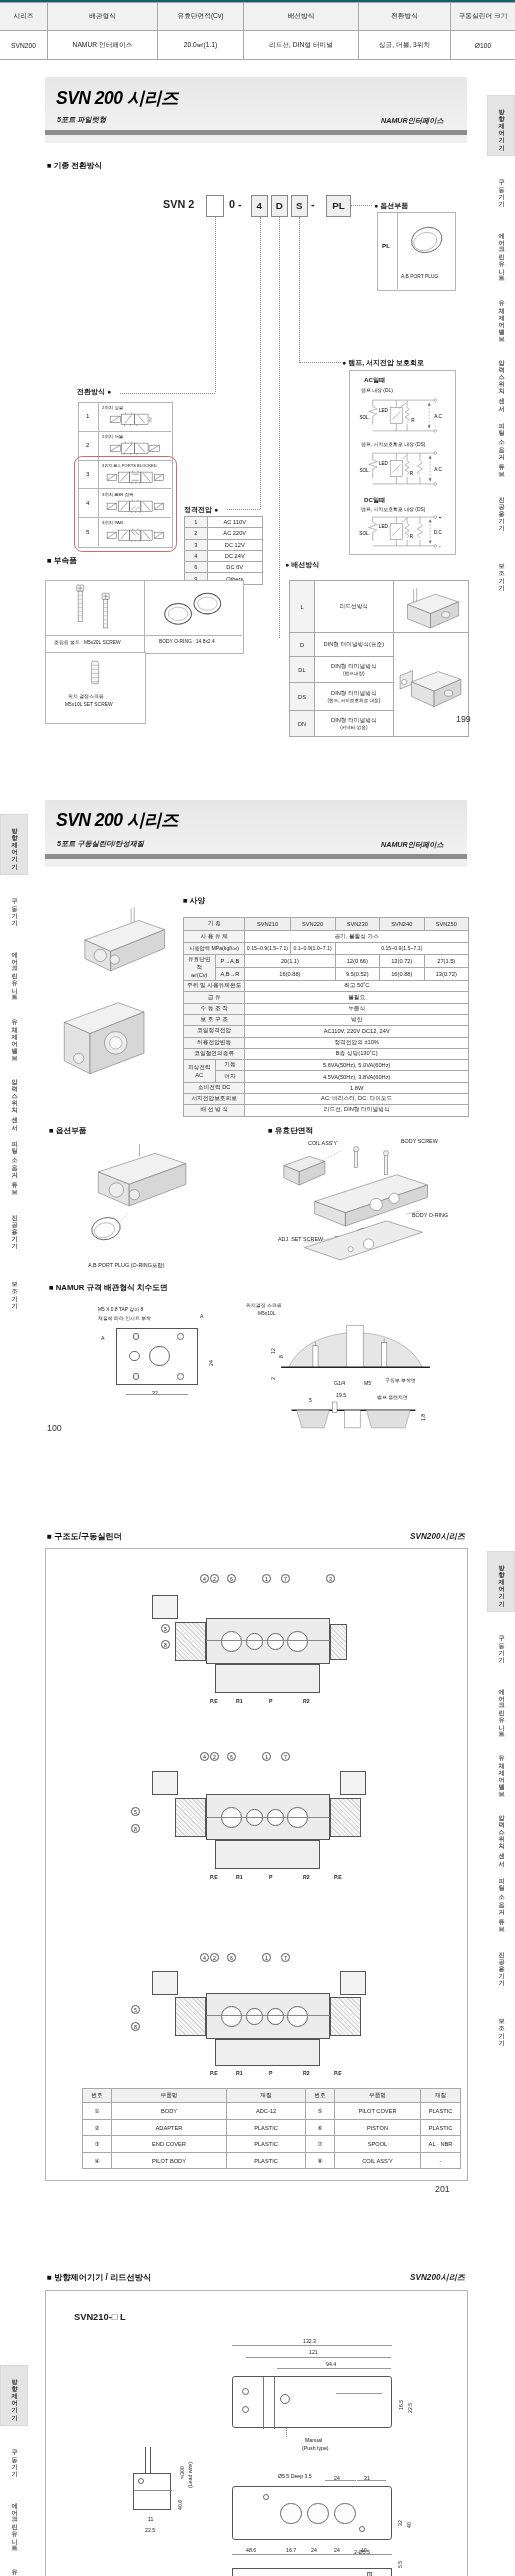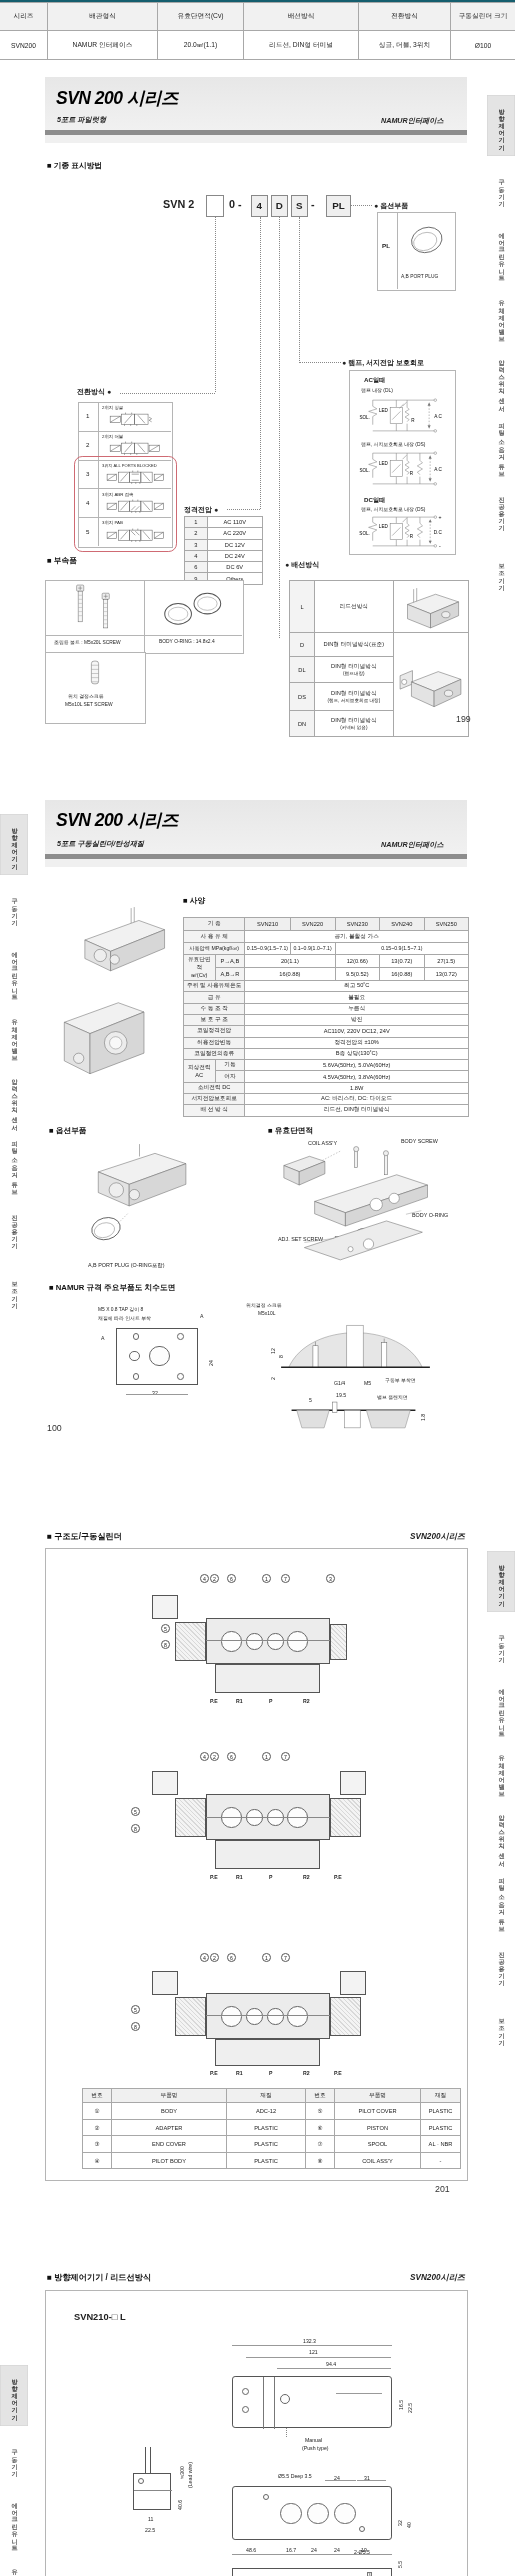--- a/index.html
+++ b/index.html
@@ -71,21 +71,21 @@
 </div>
 
 <div>
   <div class="hdr-band" style="left:45px;top:77px;width:422px;height:53px"></div>
   <div class="hdr-title" style="left:56px;top:86px">SVN 200 시리즈</div>
   <div class="hdr-sub" style="left:57px;top:115px">5포트 파일럿형</div>
   <div class="hdr-sub" style="left:381px;top:116px">NAMUR인터페이스</div>
   <div class="hdr-bar" style="left:45px;top:130px;width:422px;height:5.2px"></div>
   <div class="hdr-strip" style="left:45px;top:135px;width:422px;height:8.2px"></div>
 
-  <div class="sec" style="left:47px;top:161px">■ 기종 표시방법</div>
+  <div class="sec" style="left:47px;top:161px">■ 기종 전환방식</div>
 
   <div class="p" style="left:163px;top:198px;font-weight:bold;font-size:10.8px">SVN 2</div>
   <div class="codebox" style="left:206px;top:195px;width:17.5px;height:21.6px;background:#fff"></div>
   <div class="p" style="left:229px;top:198px;font-weight:bold;font-size:10.8px">0 -</div>
   <div class="codebox" style="left:251px;top:195px;width:16.5px;height:21.6px;line-height:20.6px">4</div>
   <div class="codebox" style="left:271px;top:195px;width:16.5px;height:21.6px;line-height:20.6px">D</div>
   <div class="codebox" style="left:291px;top:195px;width:16.5px;height:21.6px;line-height:20.6px">S</div>
   <div class="p" style="left:311px;top:198px;font-weight:bold;font-size:10.8px">-</div>
   <div class="codebox" style="left:326px;top:195px;width:25px;height:21.6px;line-height:20.6px">PL</div>
 
@@ -529,21 +529,21 @@
     <ellipse cx="208" cy="164" rx="14" ry="9" fill="none" stroke="#666" stroke-width="1.6"></ellipse>
     <rect x="120" y="178" width="6" height="10" fill="#eee" stroke="#666"></rect>
     <polygon points="60,200 220,148 290,170 130,224" fill="#ececec" stroke="#666"></polygon>
     <ellipse cx="180,?" cy="0" rx="0" ry="0" fill="none"></ellipse>
     <circle cx="185" cy="193" r="10" fill="#fff" stroke="#666"></circle>
       <circle cx="150" cy="203" r="5" fill="#fff" stroke="#666"></circle>
     <line x1="258" y1="135" x2="288" y2="128" stroke="#999"></line>
       <line x1="118" y1="182" x2="60" y2="190" stroke="#999"></line>
   </svg>
 
-  <div class="sec" style="left:49px;top:1283px">■ NAMUR 규격 주요부품도 치수도면</div>
+  <div class="sec" style="left:49px;top:1283px">■ NAMUR 규격 배관형식 치수도면</div>
   <div class="note" style="left:98px;top:1306px">M5 X 0.8 TAP 깊이 8</div>
   <div class="note" style="left:98px;top:1315px">재질에 따라 인서트 부착</div>
   <div class="dim" style="left:200px;top:1313px">A</div>
   <div class="dim" style="left:101px;top:1335px">A</div>
   <div class="ol" style="left:116px;top:1328px;width:82px;height:57px">
     <div class="cir" style="left:32px;top:16.5px;width:20.6px;height:20.6px"></div>
     <div class="cir" style="left:12.4px;top:21.6px;width:10.3px;height:10.3px"></div>
     <div class="cir" style="left:15.5px;top:4.1px;width:6.7px;height:6.7px"></div>
     <div class="cir" style="left:60px;top:4.1px;width:6.7px;height:6.7px"></div>
     <div class="cir" style="left:15.5px;top:44px;width:6.7px;height:6.7px"></div>

